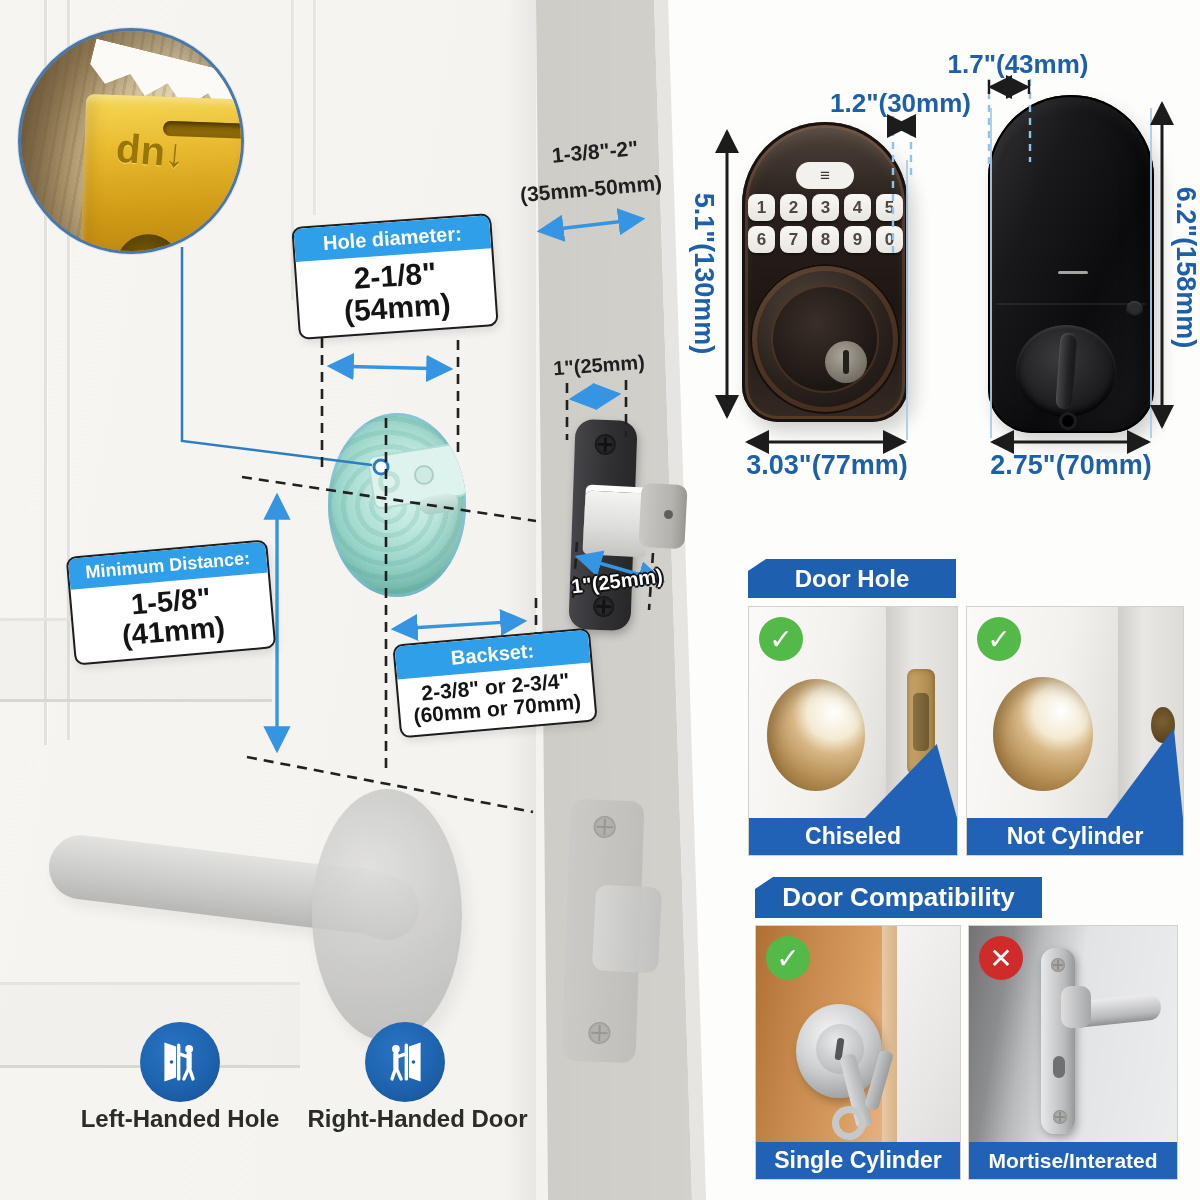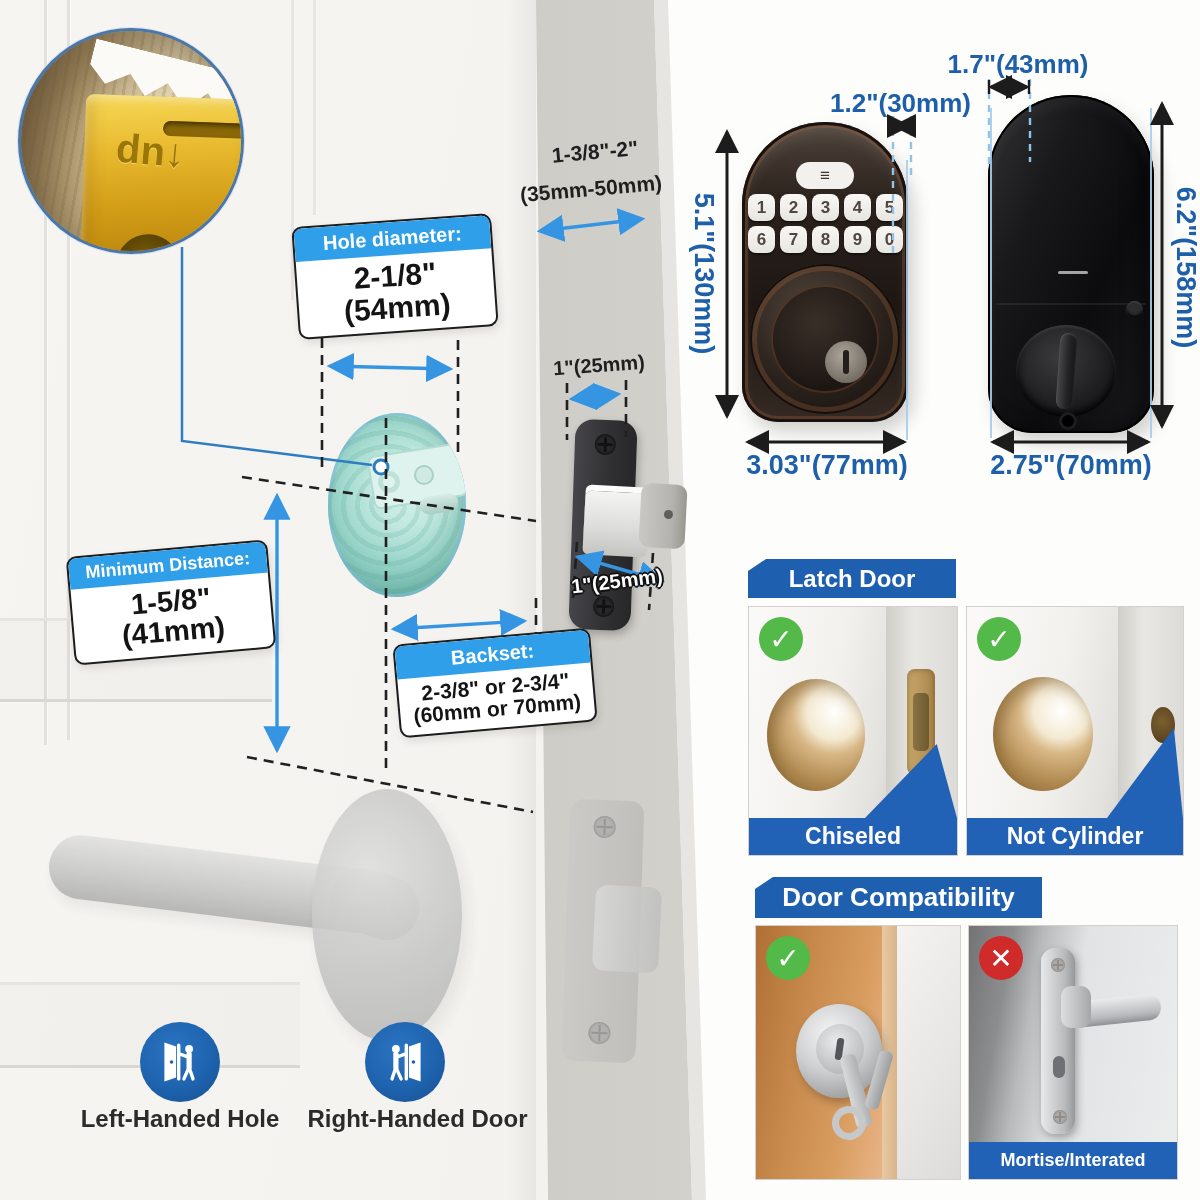--- a/index.html
+++ b/index.html
@@ -336,21 +336,21 @@
   </div>
   <div class="abs co" style="left:396px;top:636px;width:198px;transform:rotate(-5deg);">
     <div class="co-head" style="font-size:20px;">Backset:</div>
     <div class="co-body" style="font-size:21px;">
       <div>2-3/8" or 2-3/4"</div>
       <div>(60mm or 70mm)</div>
     </div>
   </div>
 
   <div class="abs flag" style="left:748px;top:559px;width:208px;height:39px;font-size:24px;">
-    <span>Latch Door</span>
+    <span>Door Hole</span>
   </div>
   <div class="abs photo-panel" style="left:748px;top:606px;width:210px;height:250px;background:#eceae7;">
     <div class="jamb-board"></div>
     <div class="jamb-strip"></div>
     <div class="wood-hole" style="left:18px;top:72px;width:98px;height:112px;"></div>
     <div class="chisel" style="left:158px;top:62px;width:28px;height:106px;"></div>
     <div class="chisel-latch" style="left:164px;top:86px;width:16px;height:58px;"></div>
     <div class="wedge" style="right:0;bottom:37px;width:92px;height:74px;clip-path:polygon(78% 0,0 100%,100% 100%);"></div>
     <div class="status-badge status-check">
         <span>✓</span>
@@ -382,33 +382,36 @@
     <div class="blur-bg"></div>
     <div class="cylinder-outer" style="left:40px;top:78px;width:86px;height:94px;"></div>
     <div class="cylinder-inner" style="left:60px;top:98px;width:48px;height:50px;"></div>
     <div class="keyway2" style="left:80px;top:112px;"></div>
     <div class="key-blade" style="left:92px;top:128px;width:16px;height:74px;transform:rotate(-14deg);"></div>
     <div class="key-head" style="left:76px;top:180px;width:34px;height:34px;transform:rotate(-10deg);"></div>
     <div class="key-blade" style="left:116px;top:124px;width:14px;height:60px;transform:rotate(16deg);background:linear-gradient(to right,#c8c9cb,#9b9d9f);"></div>
     <div class="status-badge status-check">
         <span>✓</span>
       </div>
+    <div class="banner">
+        <span>Single Cylinder</span>
+      </div>
   </div>
   <div class="abs photo-panel" style="left:968px;top:925px;width:210px;height:255px;">
     <div class="grey-photo"></div>
     <div class="mortise-plate" style="left:72px;top:22px;width:34px;height:186px;"></div>
     <div class="screw abs" style="left:82px;top:32px;width:14px;height:14px;"></div>
     <div class="screw abs" style="left:84px;top:184px;width:14px;height:14px;"></div>
     <div class="abs" style="left:84px;top:130px;width:12px;height:22px;border-radius:6px;background:#6f7073;"></div>
     <div class="lever2" style="left:96px;top:72px;width:96px;height:26px;transform:rotate(-6deg);"></div>
     <div class="abs" style="left:92px;top:60px;width:30px;height:42px;border-radius:10px;background:linear-gradient(to right,#dededf,#a5a6a8);"></div>
     <div class="status-badge status-cross">
         <span>✕</span>
       </div>
-    <div class="banner" style="font-size:18px;">
+    <div class="banner" style="font-size:21px;">
         <span>Mortise/Interated</span>
       </div>
   </div>
 
   <div class="abs hand-circle" style="left:140px;top:1022px;">
     <svg width="52" height="52" viewBox="0 0 40 40">
       <g stroke="#fff" fill="none" stroke-width="2.6" stroke-linecap="round">
         <polygon points="8,5 17,8 17,32 8,35" fill="#fff" stroke="none"></polygon>
         <line x1="19" y1="7" x2="19" y2="33"></line>
         <circle cx="27" cy="10" r="3" fill="#fff" stroke="none"></circle>

